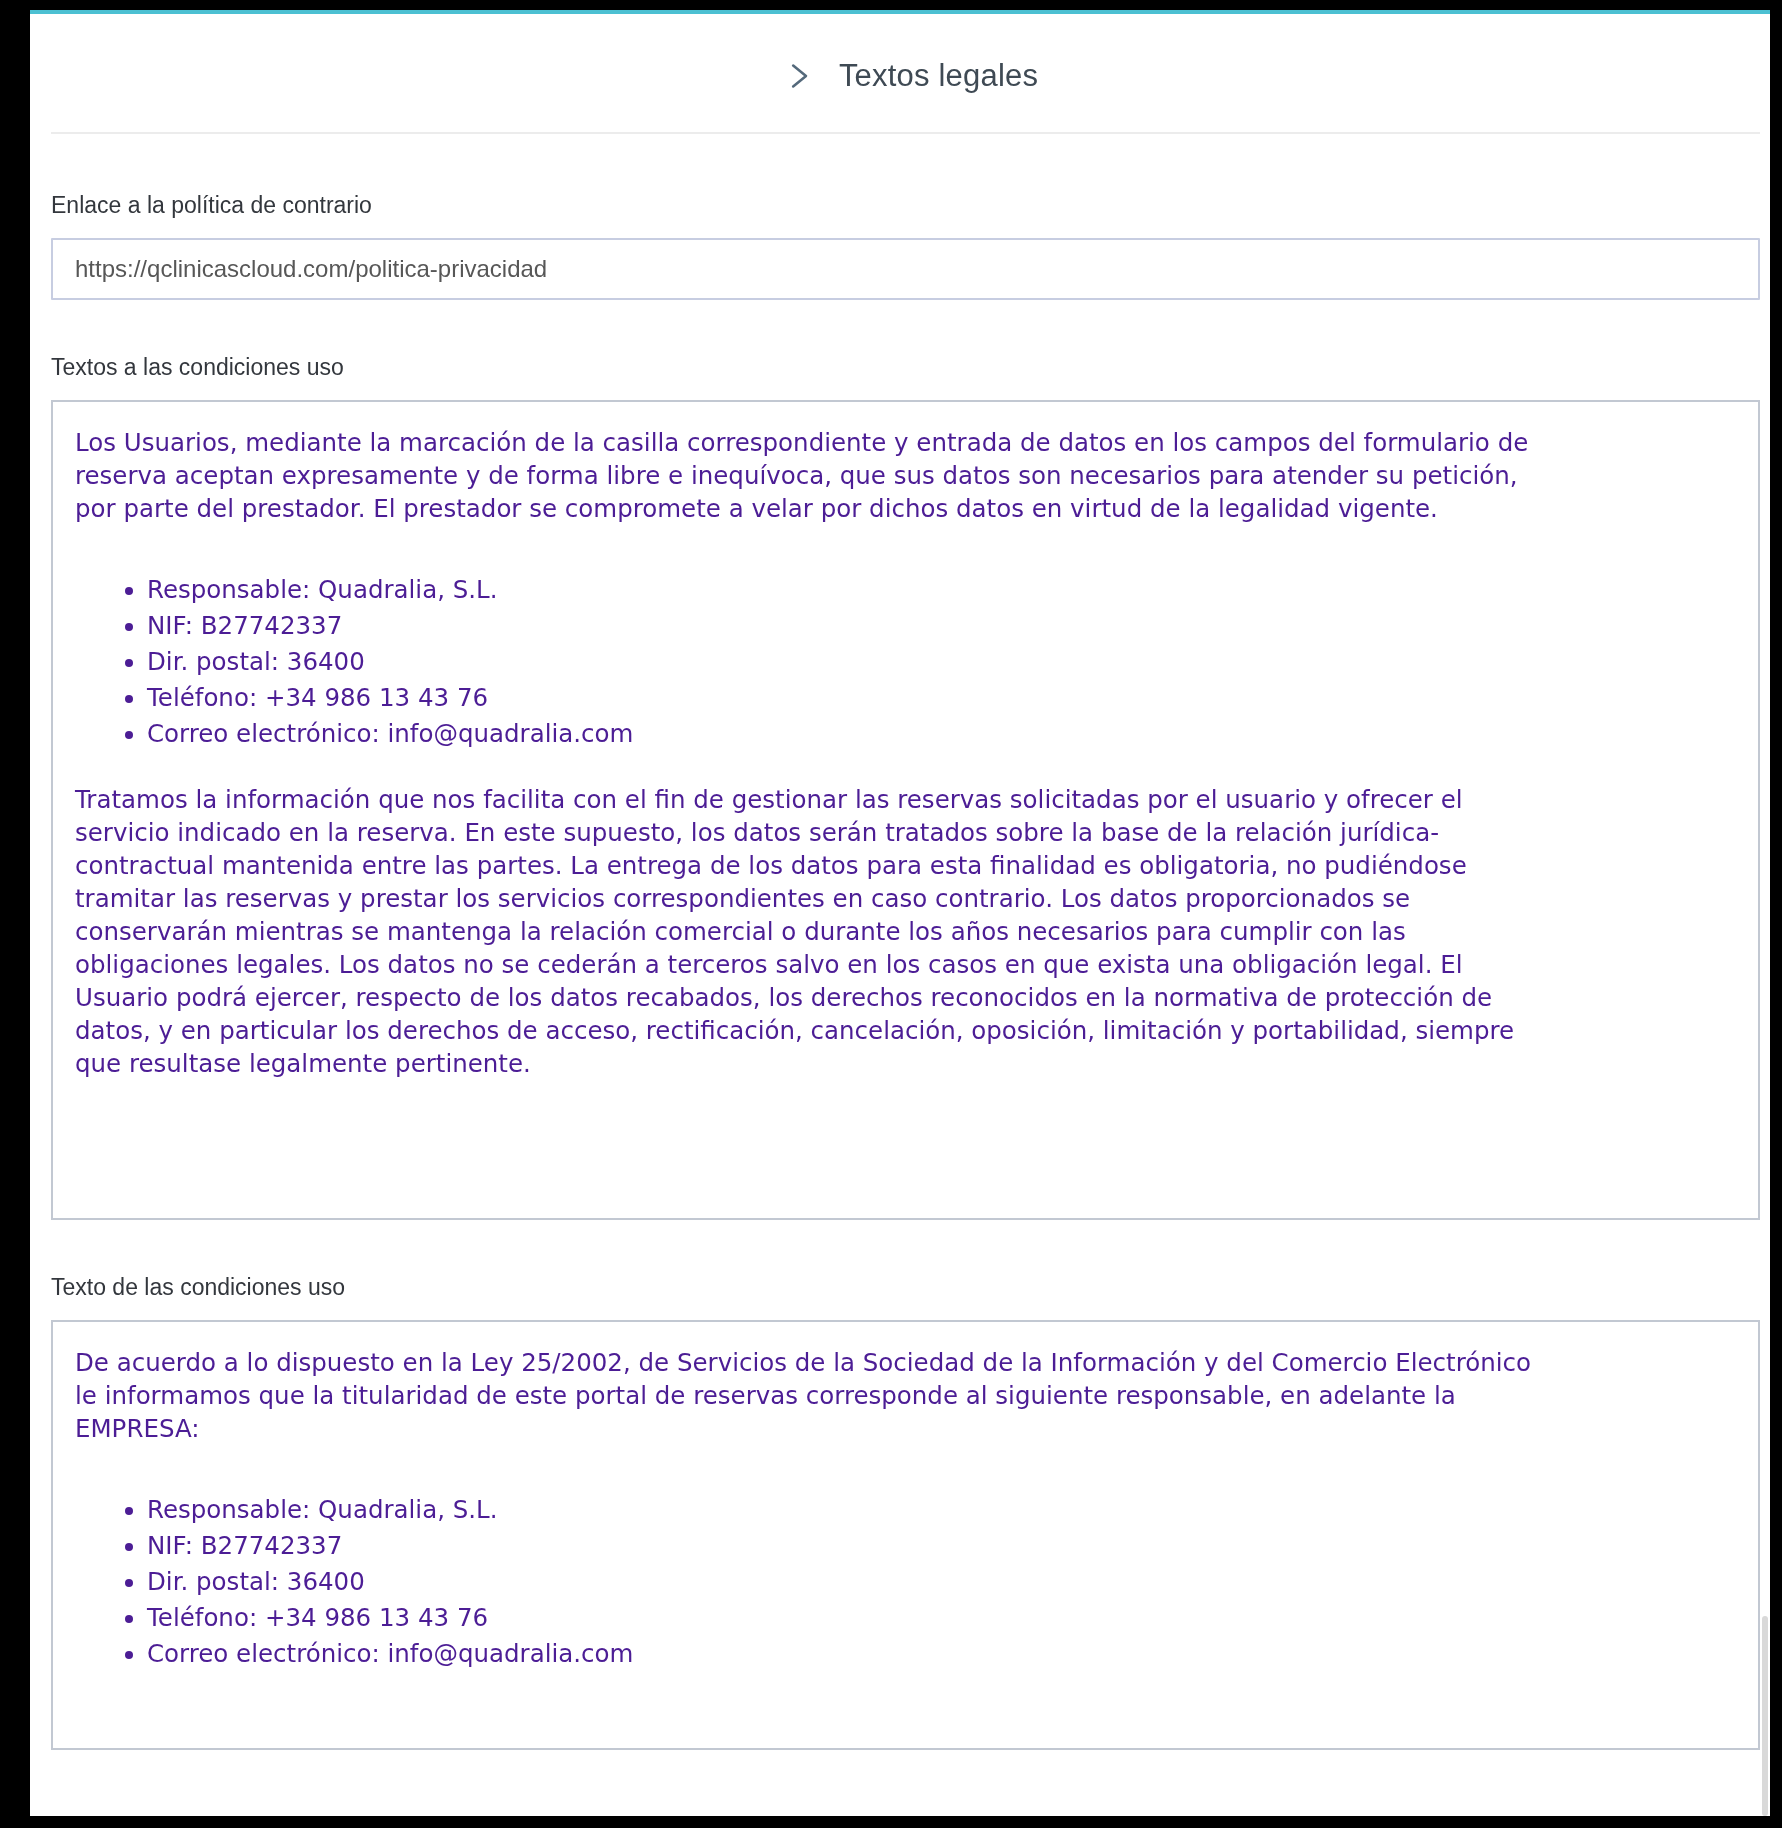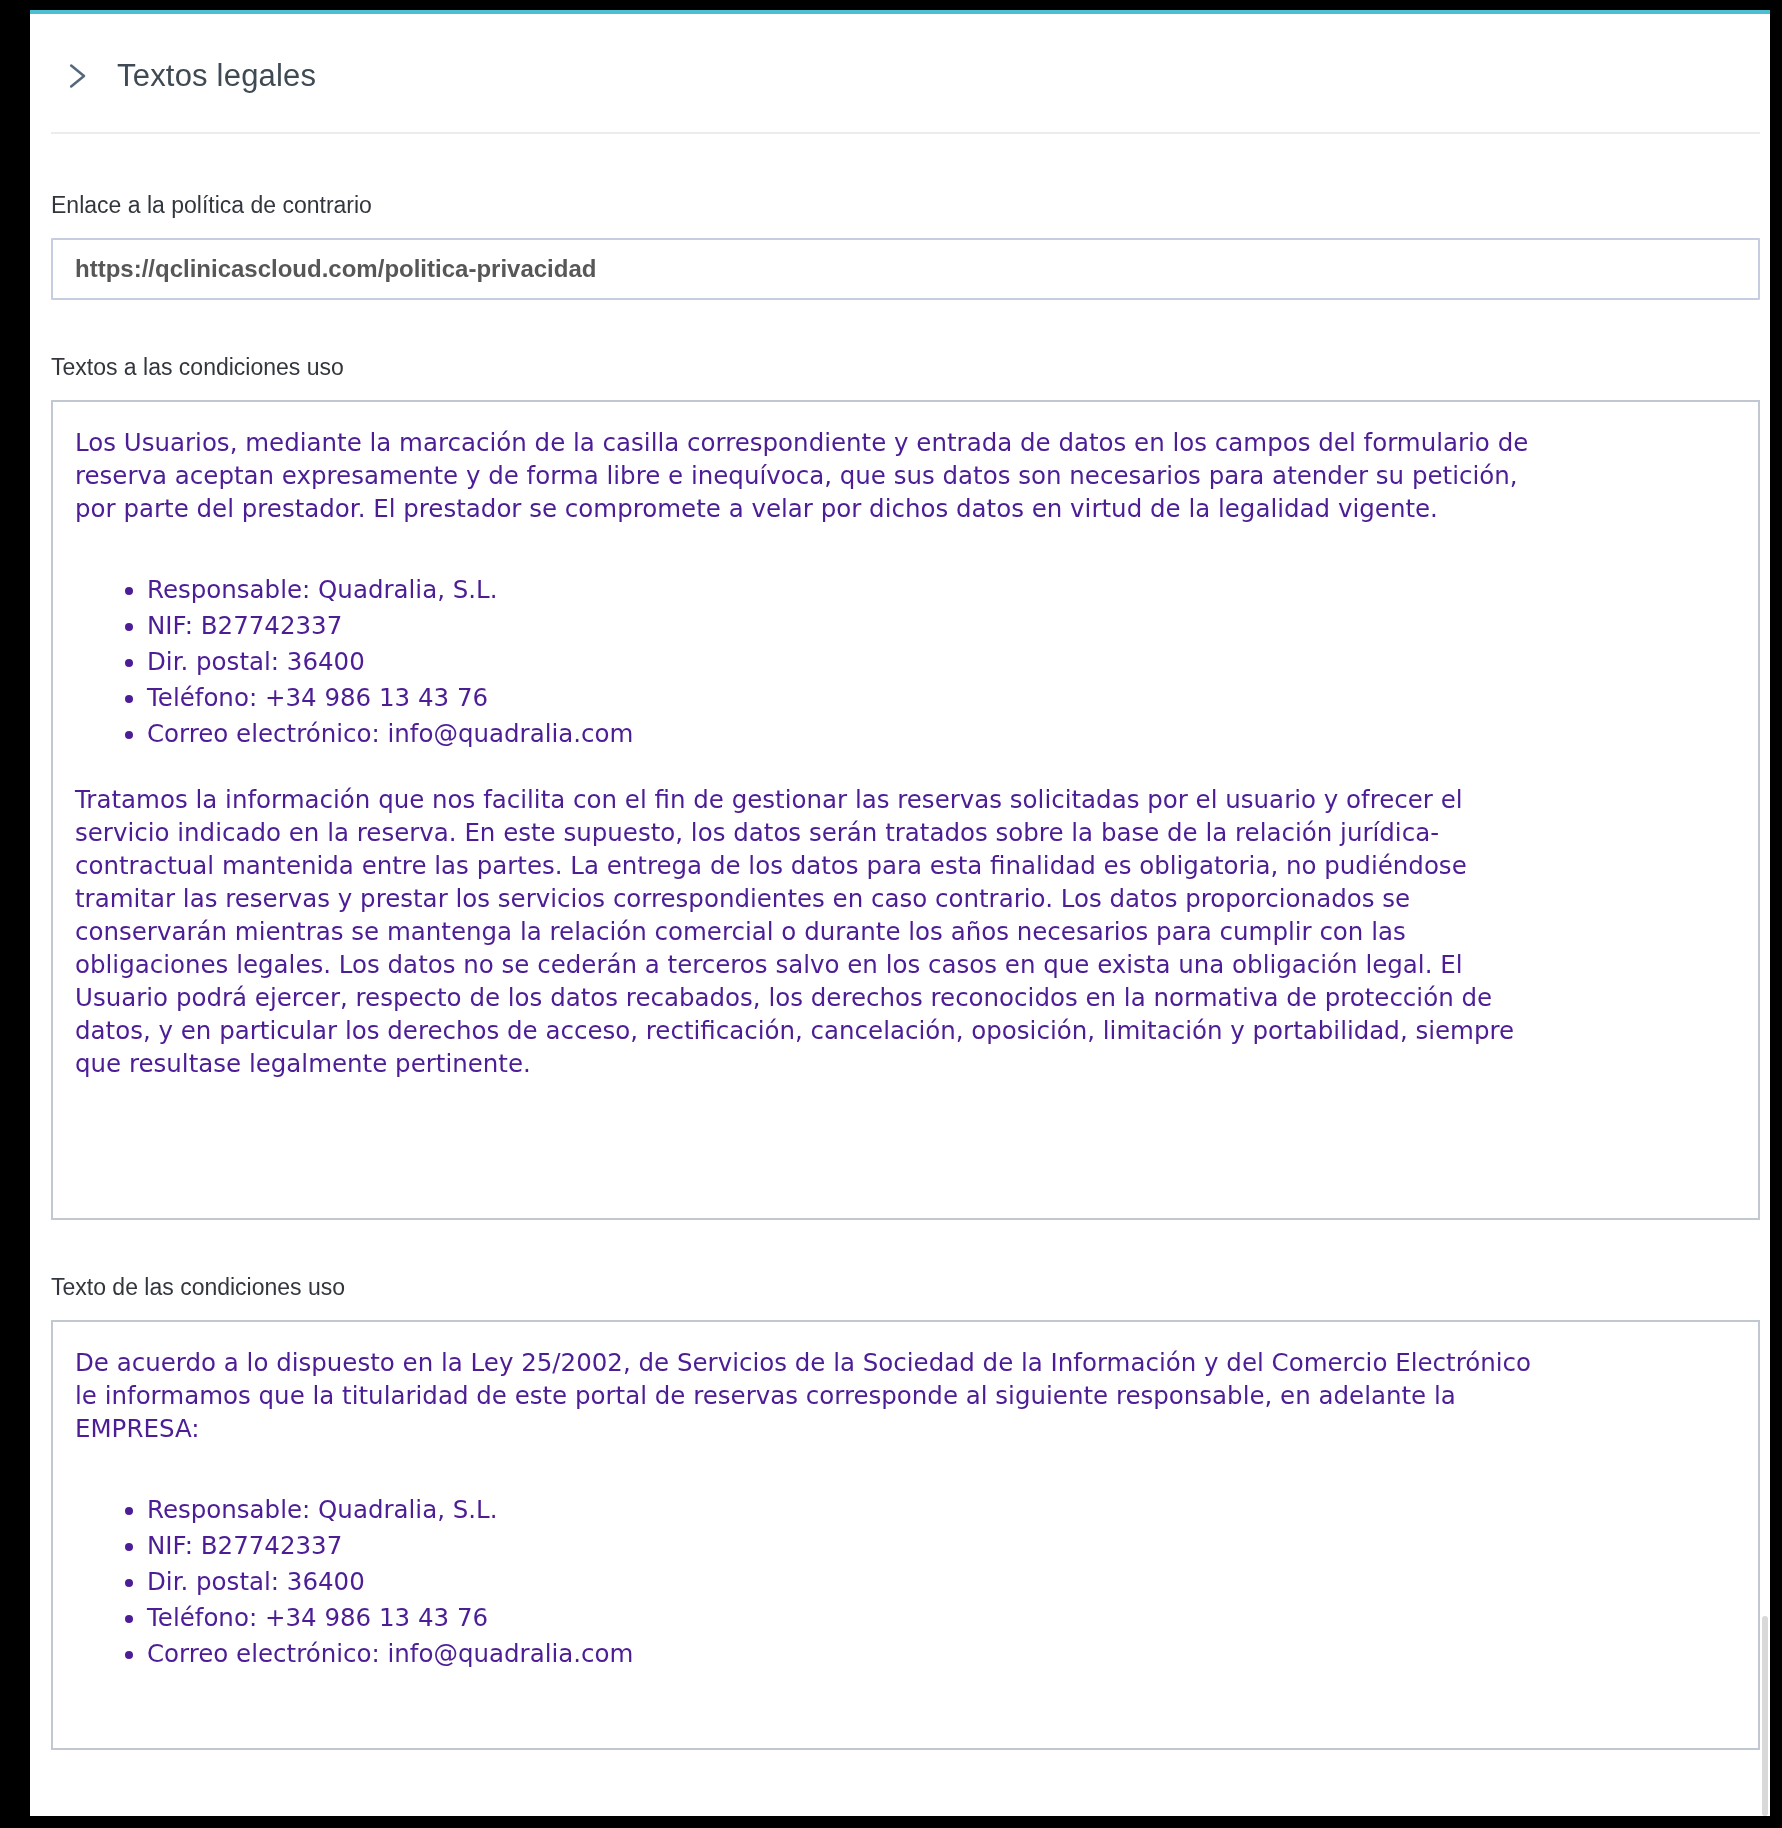--- a/index.html
+++ b/index.html
@@ -28,20 +28,21 @@
   .panel-inner {
     padding: 0 10px 0 21px;
   }
   .section-header {
     display: flex;
     align-items: center;
     gap: 26px;
     margin-top: 44px;
     padding-left: 12px;
     cursor: pointer;
+    justify-content: center;
   }
   .chevron-icon {
     width: 28px;
     height: 30px;
     flex: 0 0 auto;
     display: block;
   }
   .page-title {
     font-size: 31px;
     font-weight: 400;
@@ -71,21 +72,20 @@
     box-sizing: border-box;
     height: 62px;
     border: 2px solid #c7cde1;
     border-radius: 1px;
     background: #ffffff;
     font-family: "Liberation Sans", sans-serif;
     font-size: 24px;
     color: #575757;
     padding: 0 22px;
     outline: none;
-    font-weight: bold;
   }
   .textbox {
     box-sizing: border-box;
     width: 100%;
     border: 2px solid #c2c8d2;
     background: #ffffff;
     padding: 14px 24px 14px 22px;
     font-family: "DejaVu Sans", sans-serif;
     font-size: 24.5px;
     line-height: 33px;

